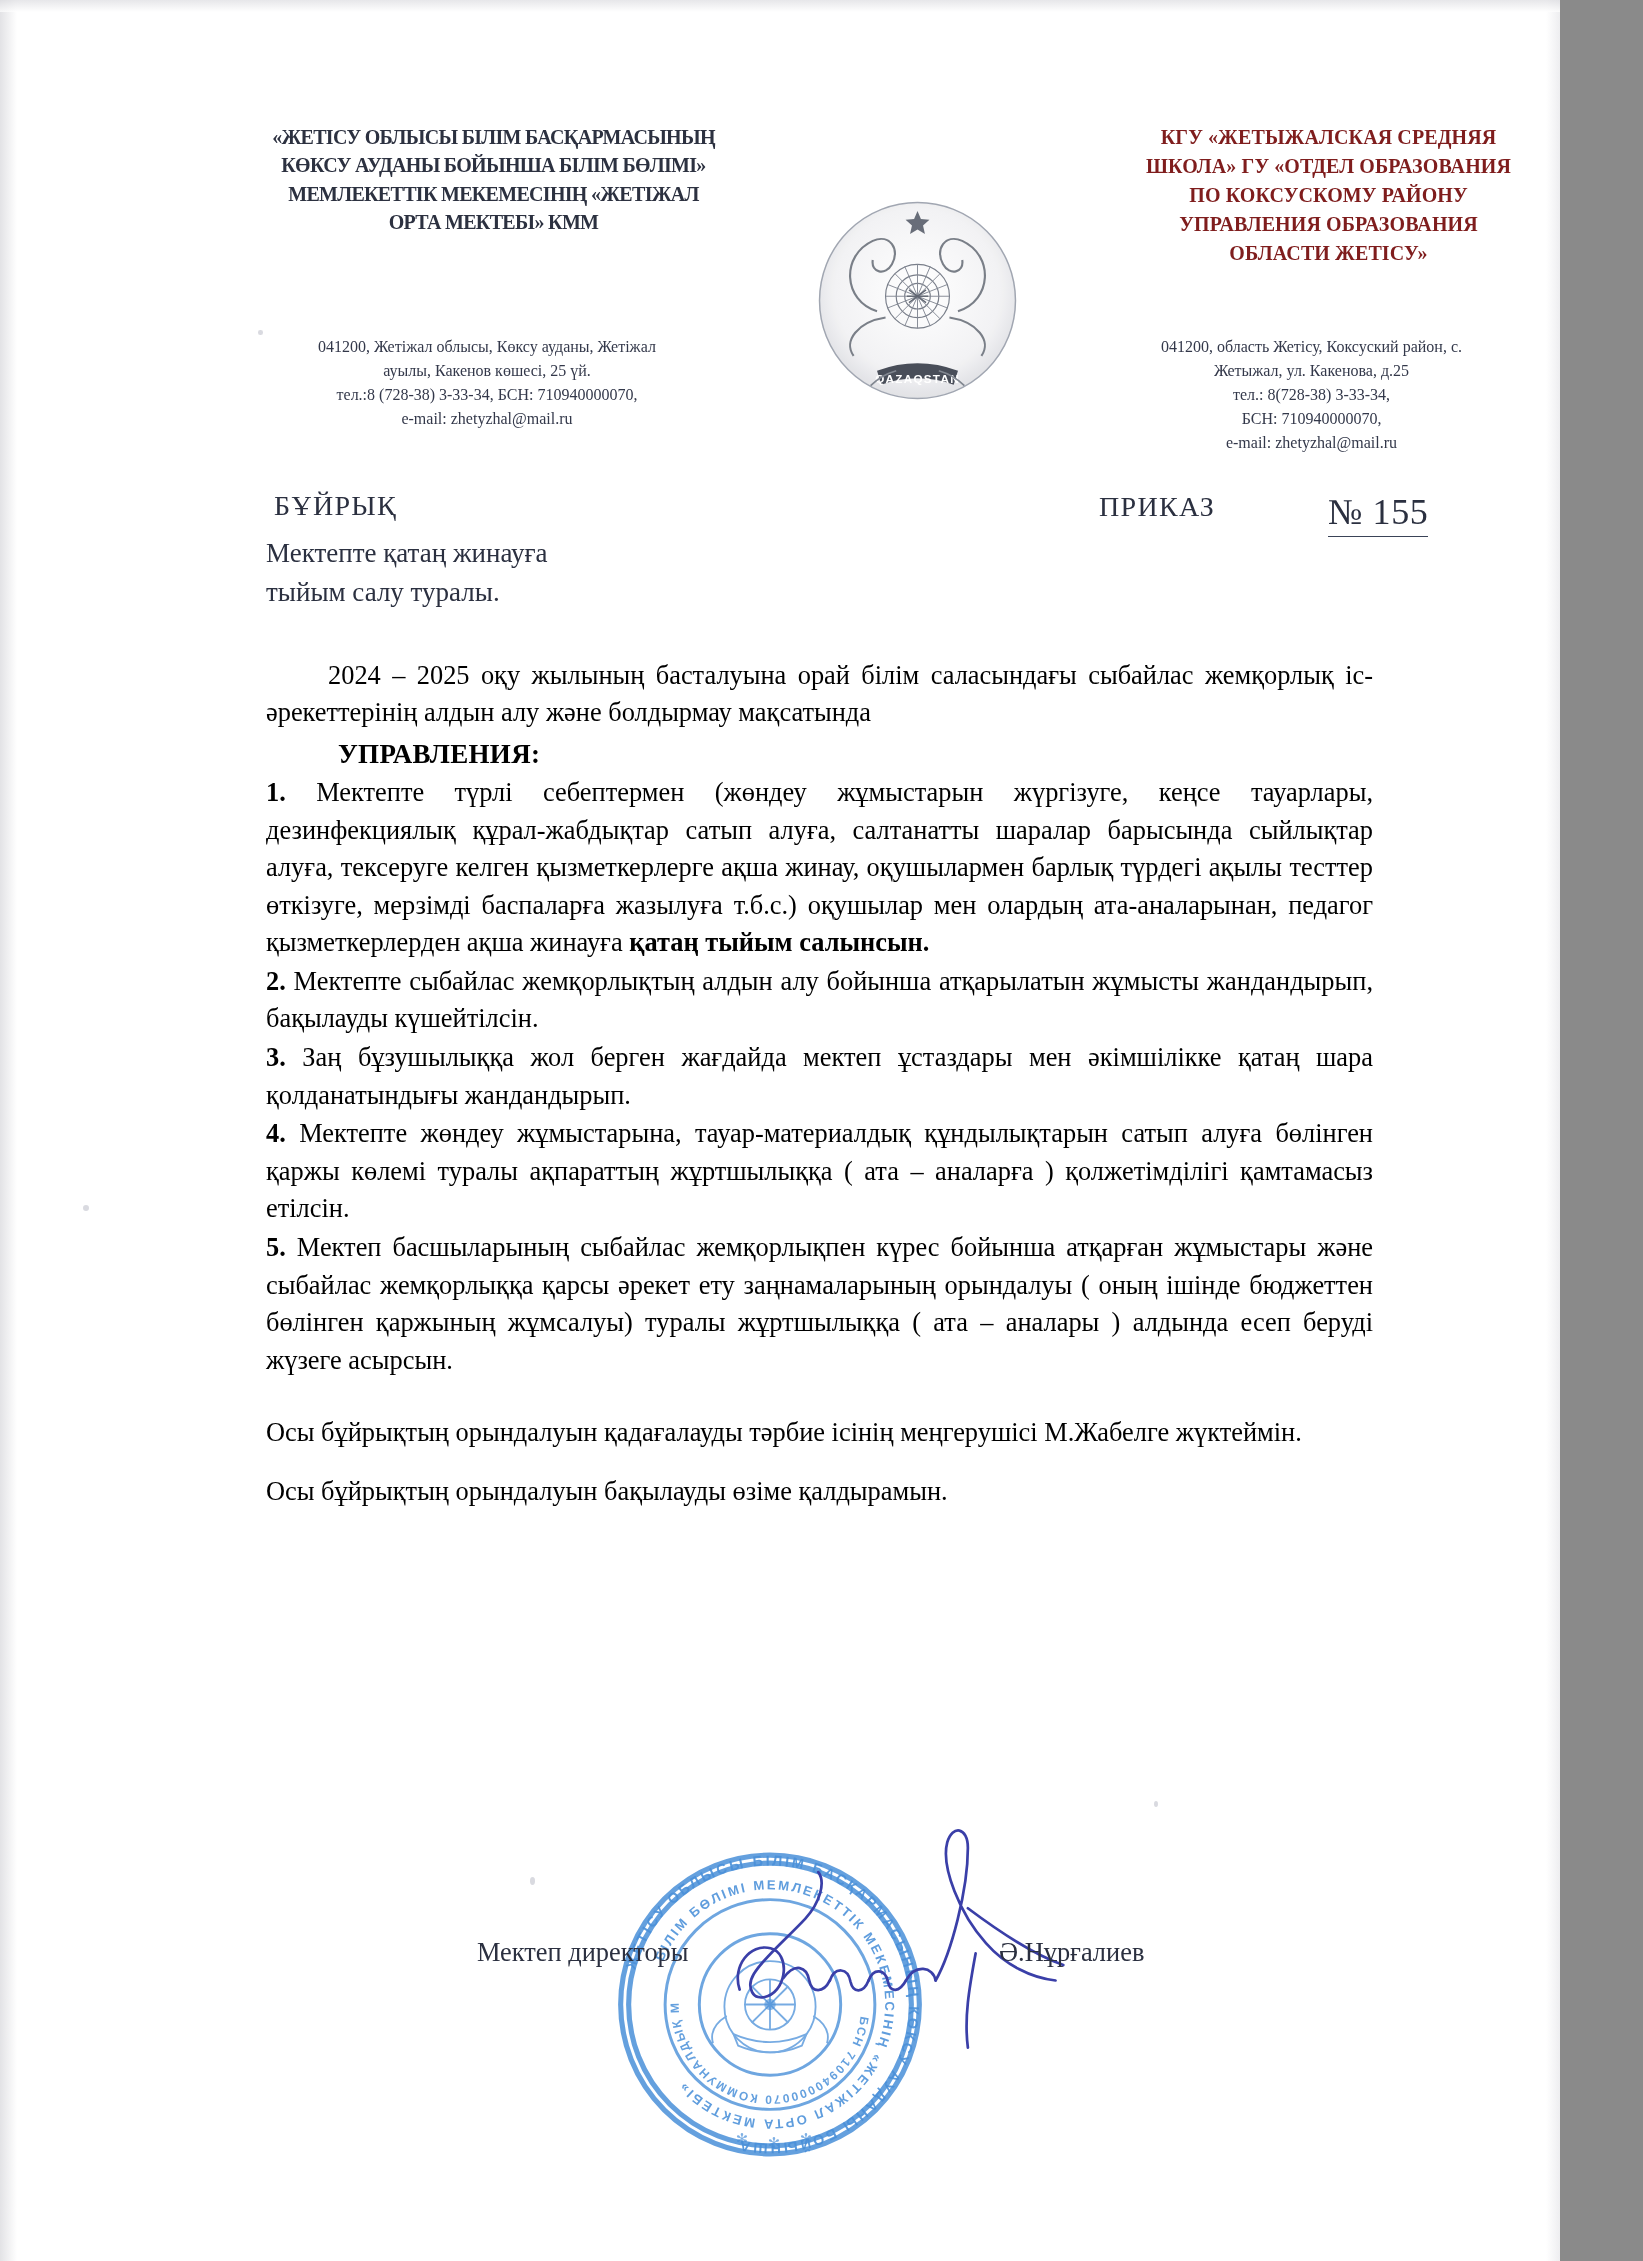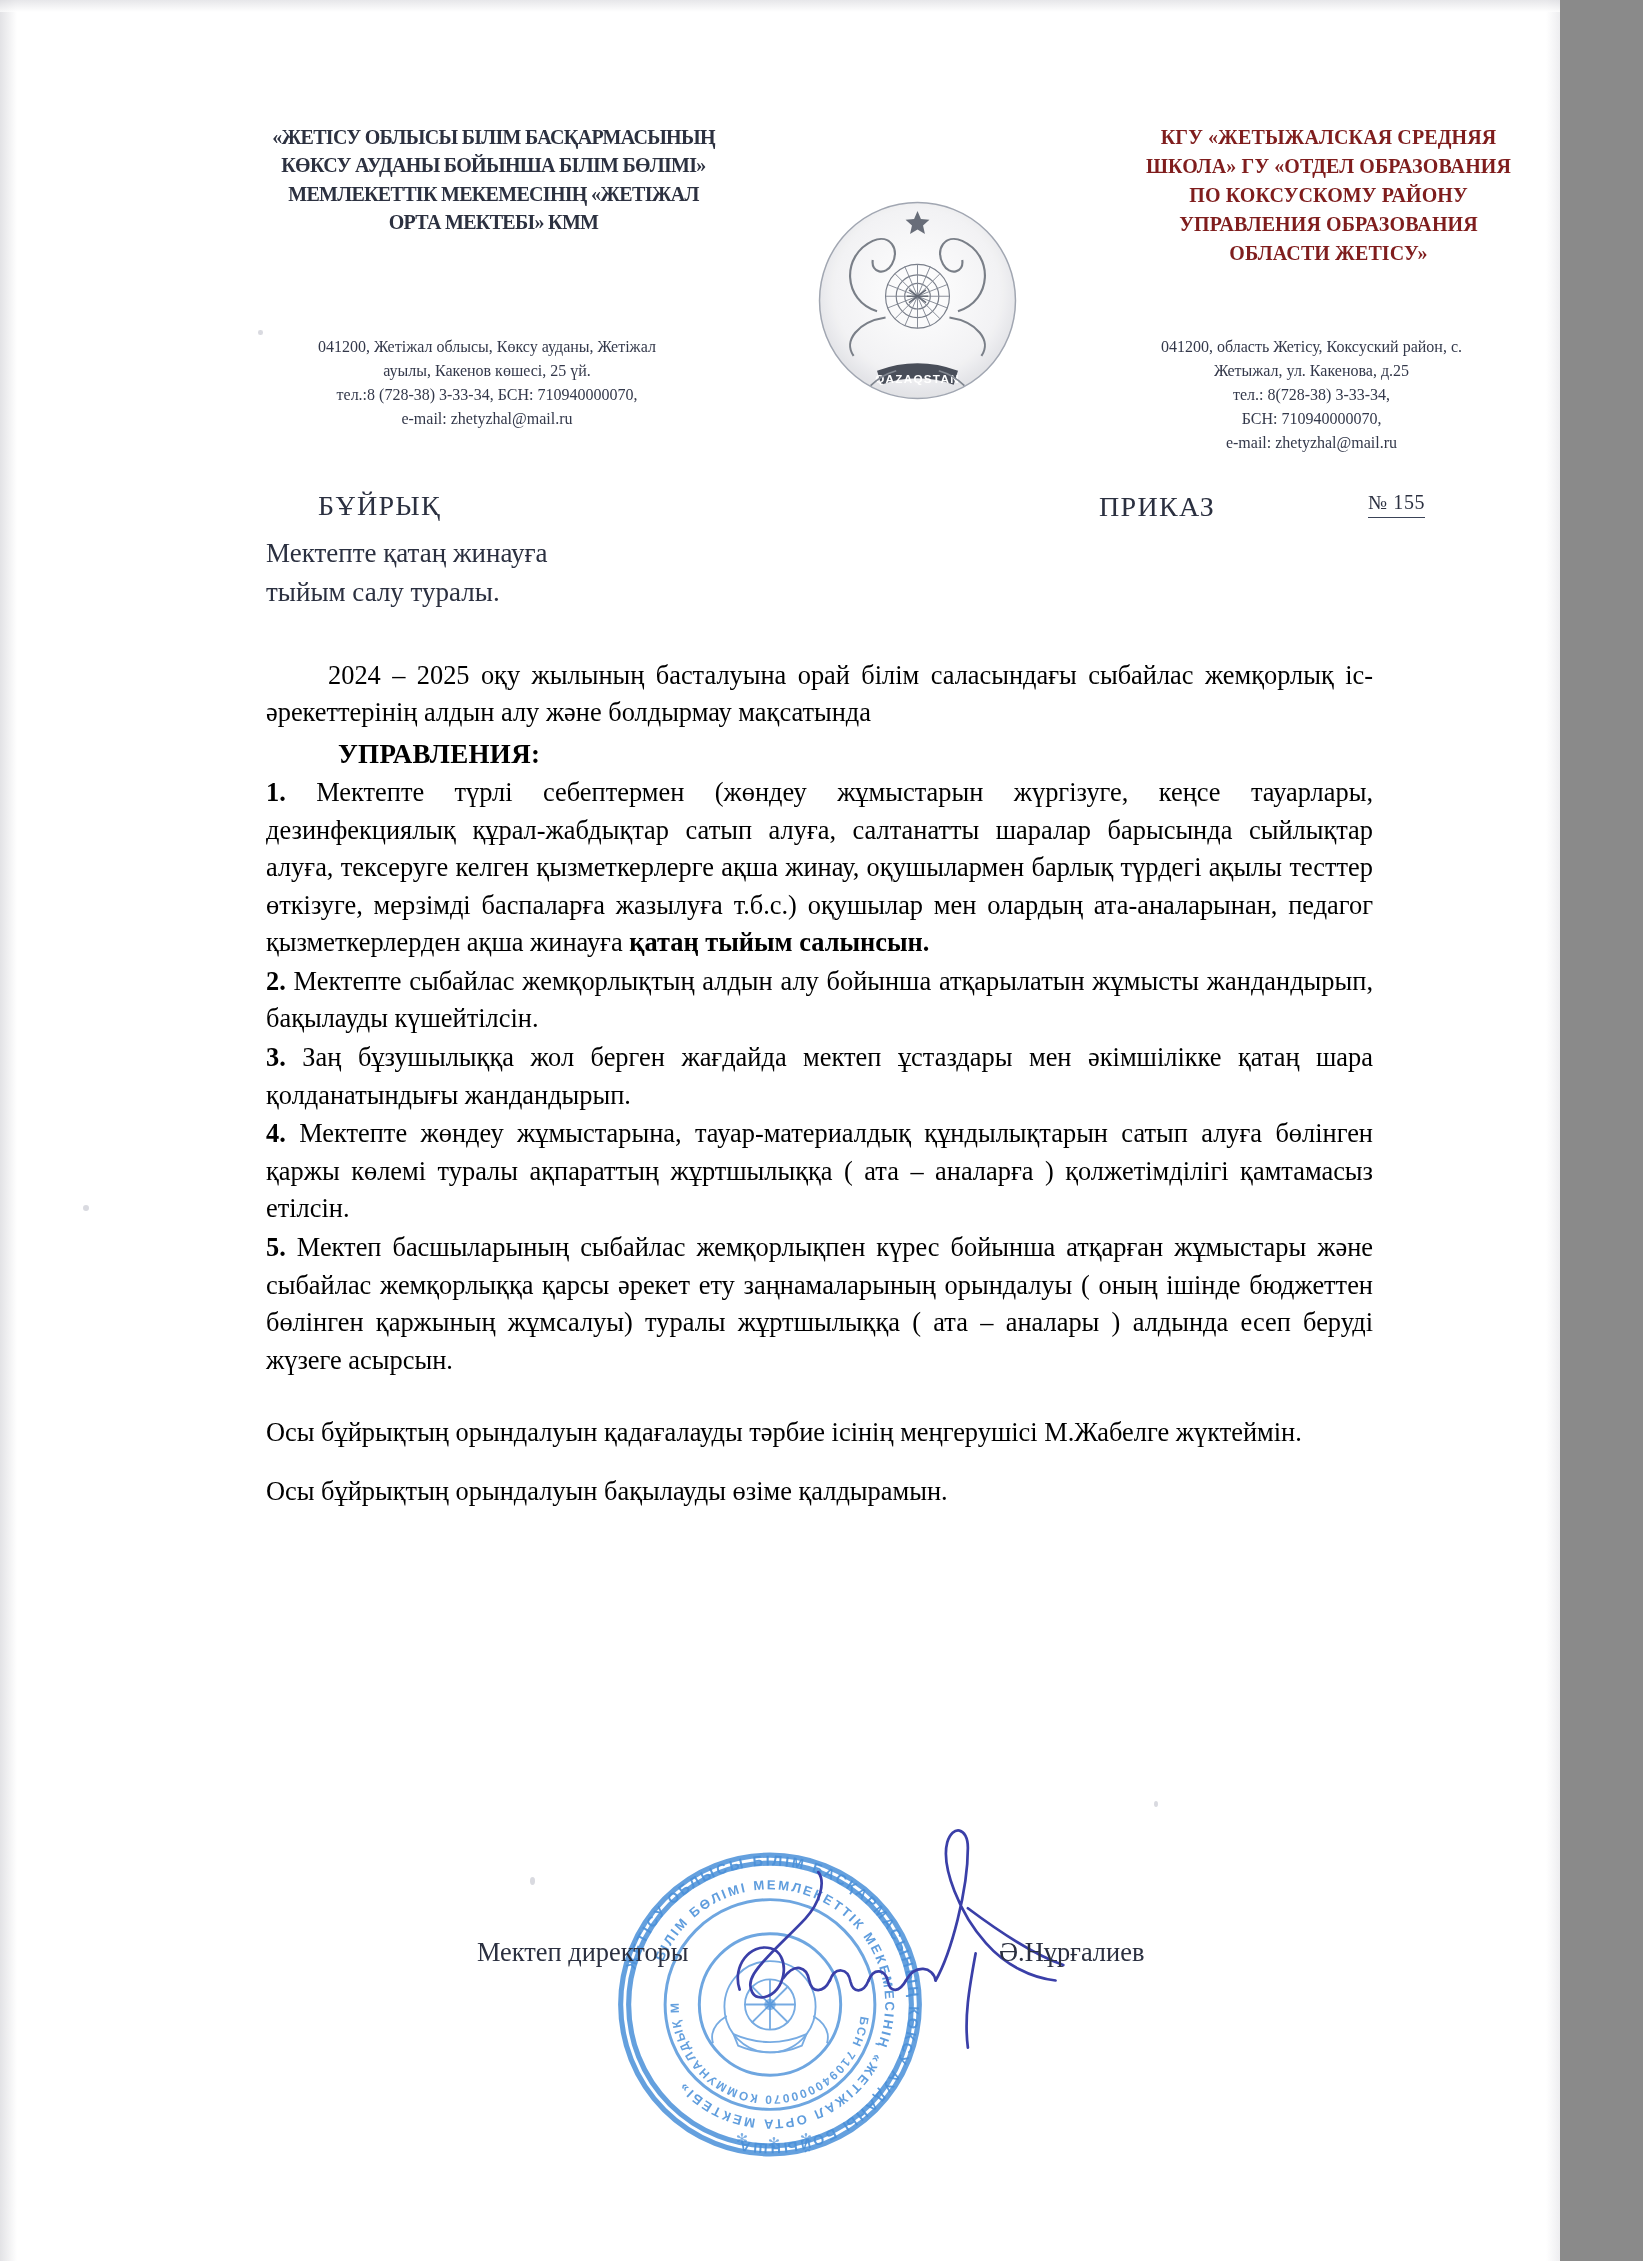--- a/index.html
+++ b/index.html
@@ -52,24 +52,24 @@
     position:absolute;left:255px;top:335px;width:464px;
     text-align:center;font-size:16px;line-height:1.5;color:#33384a;
   }
   .addr-right{
     position:absolute;left:1057px;top:335px;width:509px;
     text-align:center;font-size:16px;line-height:1.5;color:#33384a;
   }
 
   
   .title-row{position:absolute;left:0;top:490px;width:100%;height:129px;}
-  .t-kaz{position:absolute;left:274px;top:0;font-size:28px;letter-spacing:1.3px;color:#2b3040;margin-left:44px;}
+  .t-kaz{position:absolute;left:274px;top:0;font-size:28px;letter-spacing:1.3px;color:#2b3040;}
   .t-rus{position:absolute;left:1099px;top:1.3px;font-size:28px;letter-spacing:1.3px;color:#2b3040;}
-  .t-num{position:absolute;left:1328px;top:1.3px;font-size:20px;letter-spacing:0.6px;color:#2b3040;
-    border-bottom:1.9px solid #3a4357;padding-bottom:2.6px;margin-left:40px;}
+  .t-num{position:absolute;left:1328px;top:1.3px;font-size:36px;letter-spacing:0.6px;color:#2b3040;
+    border-bottom:1.9px solid #3a4357;padding-bottom:2.6px;}
   .subject{position:absolute;left:266px;top:44px;font-size:27px;line-height:1.45;color:#2b3040;}
 
   
   .body-text{
     position:absolute;left:266px;top:657px;width:1107px;
     font-size:26.4px;
     line-height:1.42;
     text-align:justify;
     text-justify:inter-word;
     color:#000000;

